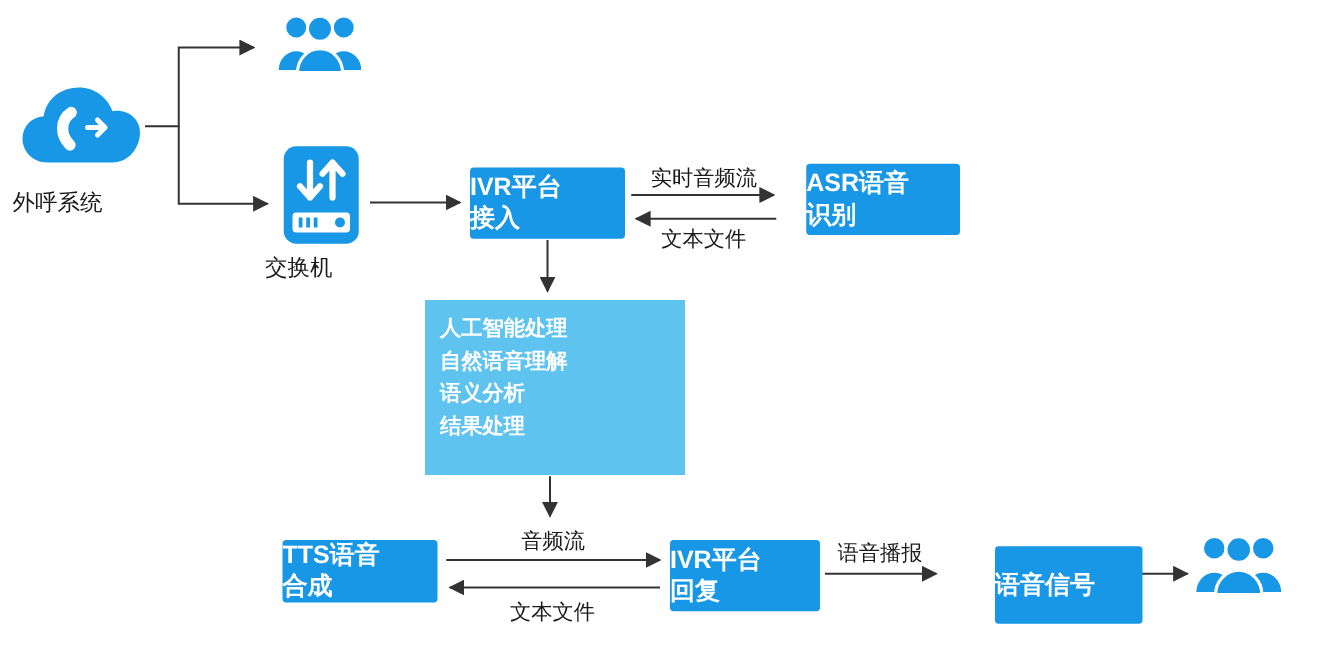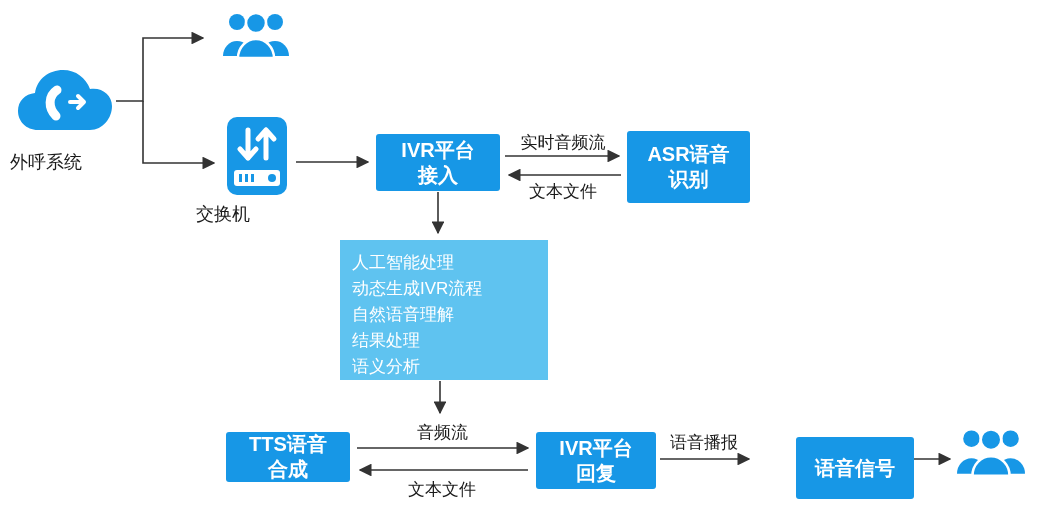--- a/index.html
+++ b/index.html
@@ -3,25 +3,25 @@
 <meta charset="utf-8">
 <style>
   * { margin:0; padding:0; box-sizing:border-box; }
   html,body { background:#fff; }
   body { font-family:"Liberation Sans","DejaVu Sans",sans-serif; }
   .canvas { position:relative; width:1064px; height:528px; background:var(--bg,#ffffff); overflow:hidden; }
   .abs { position:absolute; }
   .box {
     position:absolute; background:var(--primary-blue,#1797e6); color:var(--box-text,#ffffff);
     font-weight:bold; font-size:20px; line-height:1.25; border-radius:3px;
-    display:flex; flex-direction:column; align-items:center; justify-content:center; text-align:center;
+    display:flex; flex-direction:column; align-items:flex-start; justify-content:center; text-align:center;
   }
   .procbox {
     position:absolute; background:var(--light-blue,#5fc3f0); color:var(--box-text,#ffffff);
-    font-weight:normal; font-size:17px; padding:10px 18px 0 12px;
+    font-weight:bold; font-size:17px; padding:10px 18px 0 12px;
   }
   .procbox .pline { line-height:26px; white-space:nowrap; }
   .elabel { position:absolute; color:var(--label-text,#1a1a1a); font-size:17px; text-align:center; white-space:nowrap; }
   .nlabel { position:absolute; color:var(--label-text,#1a1a1a); font-size:18px; text-align:left; white-space:nowrap; }
   svg.overlay { position:absolute; left:0; top:0; width:1064px; height:528px; pointer-events:none; }
   .cline { stroke:var(--arrow,#333333); stroke-width:1.6; fill:none; }
   .ah { fill:var(--arrow,#333333); }
   .blue-fill { fill:var(--primary-blue,#1797e6); }
   .white-stroke { stroke:#ffffff; fill:none; }
 </style>
@@ -76,41 +76,40 @@
       <rect class="blue-fill" x="3" y="3" width="60" height="78" rx="10"></rect>
       <path class="white-stroke" d="M24 16 V44 M24 44 l-8 -9 M24 44 l8 -9" stroke-width="5" stroke-linecap="round" stroke-linejoin="round"></path>
       <path class="white-stroke" d="M42 44 V16 M42 16 l-8 9 M42 16 l8 9" stroke-width="5" stroke-linecap="round" stroke-linejoin="round"></path>
       <rect x="10" y="56" width="46" height="16" rx="3" fill="#ffffff"></rect>
       <rect class="blue-fill" x="15" y="60" width="3" height="8"></rect>
       <rect class="blue-fill" x="21" y="60" width="3" height="8"></rect>
       <rect class="blue-fill" x="27" y="60" width="3" height="8"></rect>
       <circle class="blue-fill" cx="48" cy="64" r="4"></circle>
     </svg>
   </div>
-  <div class="nlabel" style="left:196px; top:202px; width:90px">交换机</div>
+  <div class="nlabel" style="left:212px; top:202px; width:90px">交换机</div>
 
   <div class="box" style="left:376px; top:134px; width:124px; height:57px">
     <span>IVR平台</span>
     <span>接入</span>
   </div>
 
   <div class="elabel" style="left:502px; top:131px; width:122px">实时音频流</div>
   <div class="elabel" style="left:510px; top:180px; width:106px">文本文件</div>
 
-  <div class="box" style="left:627px; top:131px; width:123px; height:72px">
+  <div class="box" style="left:645px; top:131px; width:123px; height:57px">
     <span>ASR语音</span>
     <span>识别</span>
   </div>
 
   <div class="procbox" style="left:340px; top:240px; width:208px; height:140px">
     <div class="pline">人工智能处理</div>
-    <div class="pline">动态生成IVR流程</div>
     <div class="pline">自然语音理解</div>
+    <div class="pline">语义分析</div>
     <div class="pline">结果处理</div>
-    <div class="pline">语义分析</div>
   </div>
 
   <div class="box" style="left:226px; top:432px; width:124px; height:50px">
     <span>TTS语音</span>
     <span>合成</span>
   </div>
 
   <div class="elabel" style="left:395px; top:421px; width:95px">音频流</div>
   <div class="elabel" style="left:393px; top:478px; width:98px">文本文件</div>
 

